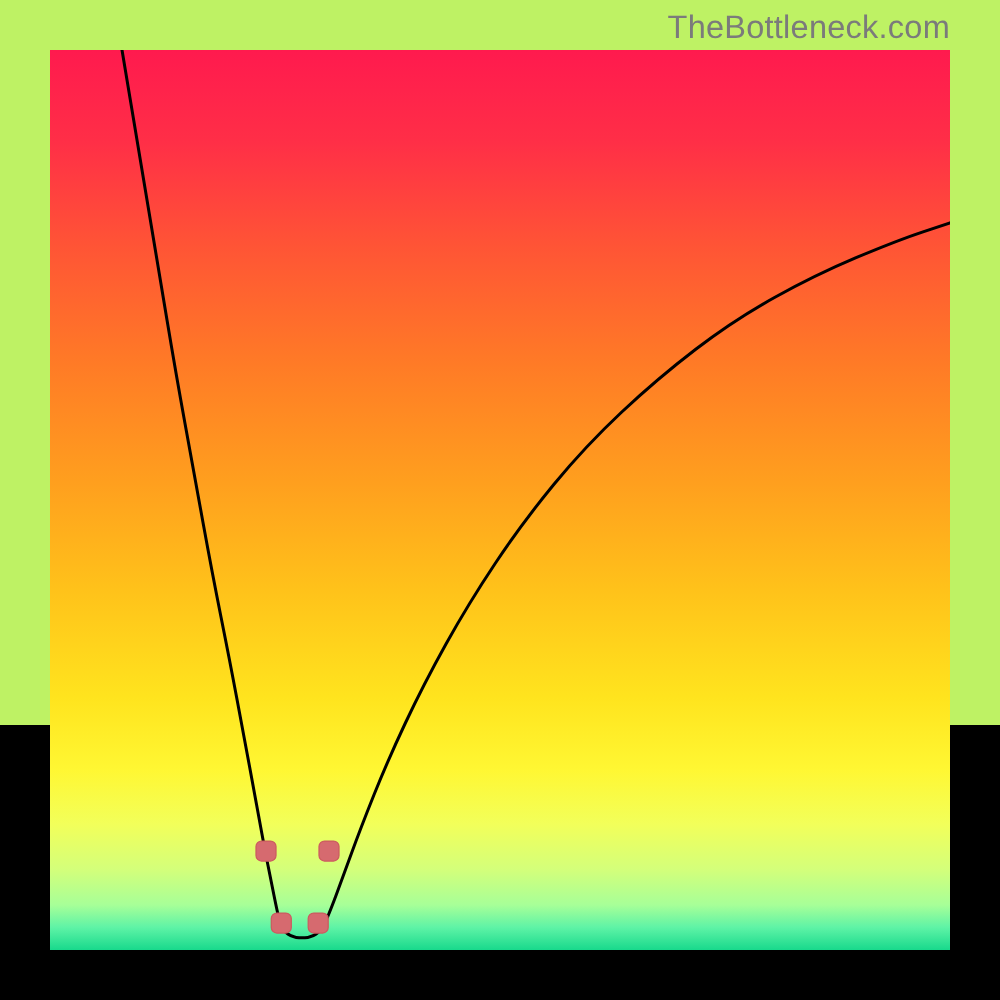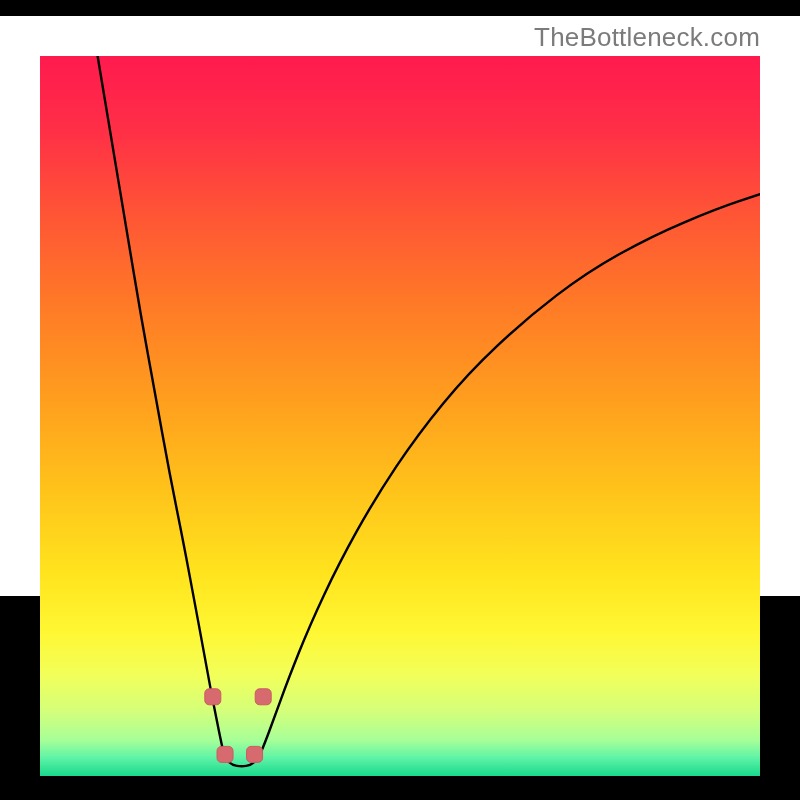--- a/index.html
+++ b/index.html
@@ -6,25 +6,25 @@
     margin: 0;
     padding: 0;
     width: 800px;
     height: 800px;
     background: #000;
     overflow: hidden;
     font-family: Arial, Helvetica, sans-serif;
   }
   .frame {
     position: absolute;
-    top: 16px;
+    top: 0;
     left: 0;
     width: 800px;
     height: 580px;
-    background: #ffffff;
+    background: #bef264;
   }
   .plot-area {
     position: absolute;
     top: 40px;
     left: 40px;
     width: 720px;
     height: 720px;
     overflow: hidden;
   }
   .gradient {

